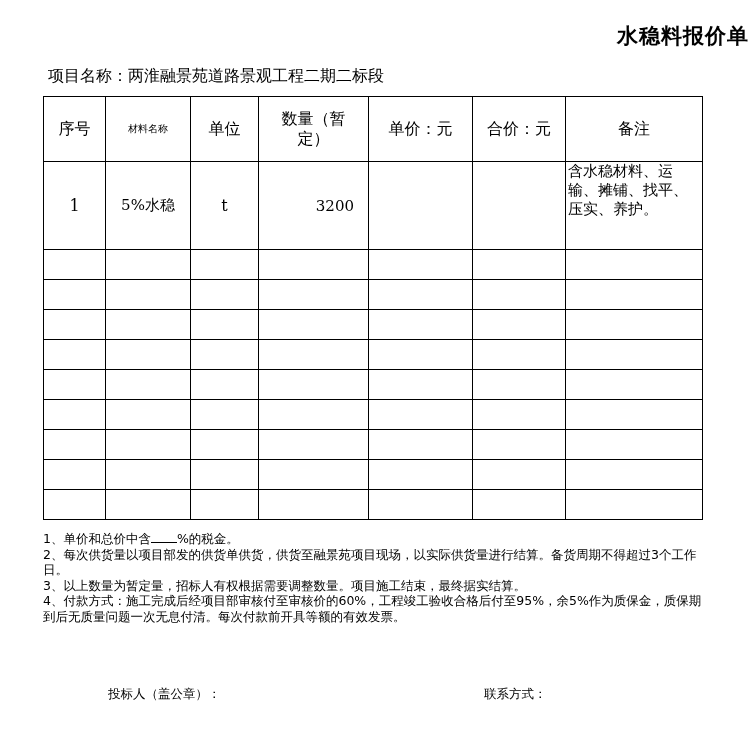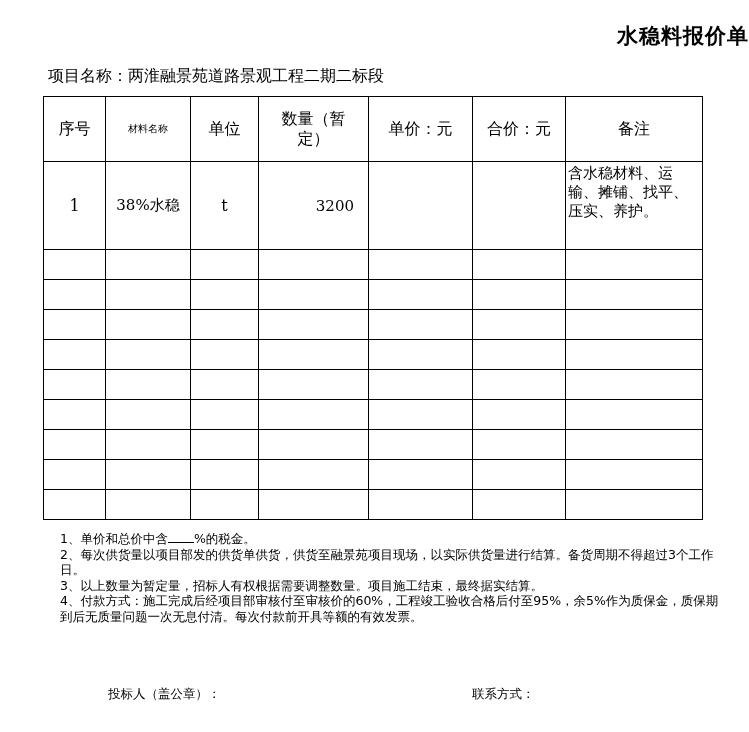--- a/index.html
+++ b/index.html
@@ -22,35 +22,35 @@
       font-size: 16px; text-align: center; vertical-align: middle; overflow: hidden;
     }
     table.quote tr.head-row { height: 54px; }
     table.quote tr.head-row th.narrow { font-size: 10px; }
     table.quote tr.head-row th.qty { line-height: 20px; padding: 12px 12px; }
     table.quote tr.data-row { height: 88px; }
     table.quote tr.empty-row { height: 30px; }
     td.qty-val { text-align: right !important; padding-right: 14px !important; font-size: 15px !important; margin-left: 20px; }
     td.remark {
       text-align: left !important; vertical-align: top !important;
-      font-family: Liberation Sans, sans-serif; font-size: 15px !important; line-height: 19px;
+      font-family: Liberation Mono, monospace; font-size: 15px !important; line-height: 19px;
       padding: 1px 2px !important;
     }
     .notes {
-      position: absolute; left: 60px; top: 530px; width: 660px;
+      position: absolute; left: 43px; top: 530px; width: 660px;
       font-family: "DejaVu Sans", sans-serif; font-size: 12.5px; line-height: 15.5px;
     }
     .notes div { white-space: pre-wrap; }
     .blank { display: inline-block; width: 26px; border-bottom: 1px solid #000; height: 12px; vertical-align: baseline; }
     .sign-left {
       position: absolute; left: 108px; top: 686px;
       font-family: Liberation Sans, sans-serif; font-size: 12.5px;
     }
     .sign-right {
-      position: absolute; left: 472px; top: 686px;
+      position: absolute; left: 484px; top: 686px;
       font-family: "DejaVu Sans", sans-serif; font-size: 12.5px;
     }
   </style>
 </head>
 <body>
 
 <div class="title">水稳料报价单</div>
 <div class="project">项目名称：两淮融景苑道路景观工程二期二标段</div>
 
 <table class="quote">
@@ -70,21 +70,21 @@
       <th>单位</th>
       <th class="qty">数量（暂定）</th>
       <th>单价：元</th>
       <th>合价：元</th>
       <th>备注</th>
     </tr>
   </thead>
   <tbody id="tbody">
     <tr class="data-row">
       <td>1</td>
-      <td style="font-size:15px">38%水稳</td>
+      <td style="font-size:15px">5%水稳</td>
       <td>t</td>
       <td class="qty-val">3200</td>
       <td></td>
       <td></td>
       <td class="remark">含水稳材料、运输、摊铺、找平、压实、养护。</td>
     </tr>
   <tr class="empty-row">
         <td></td>
         <td></td>
         <td></td>

